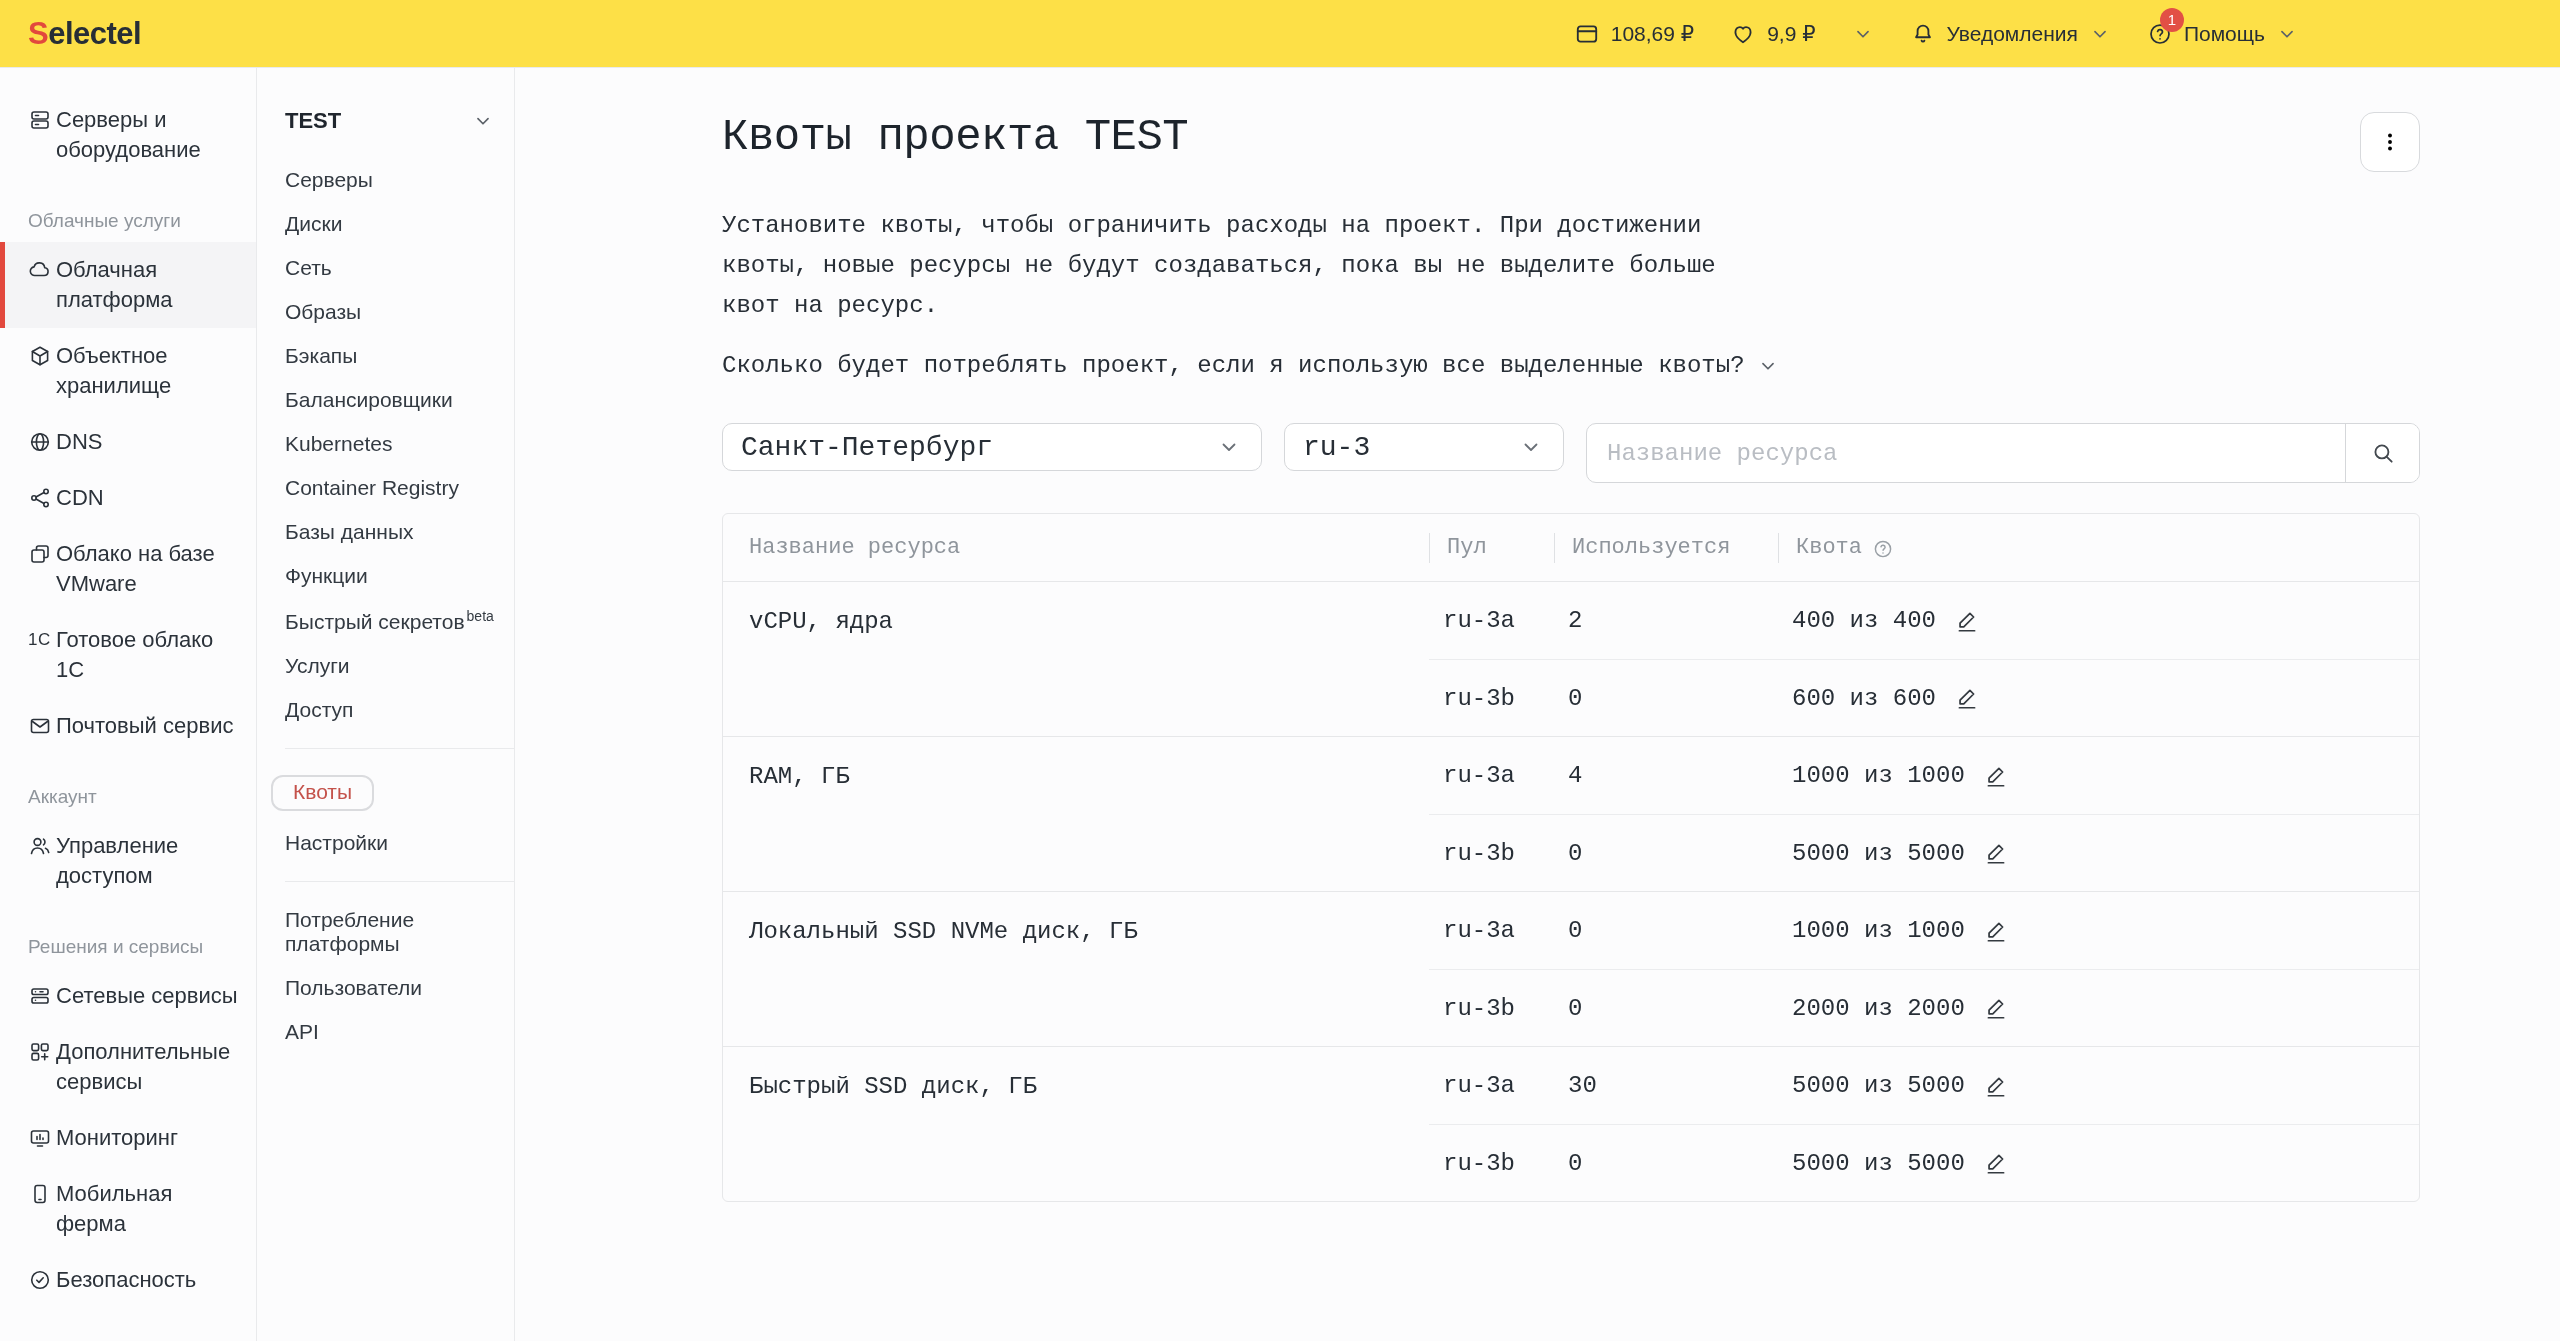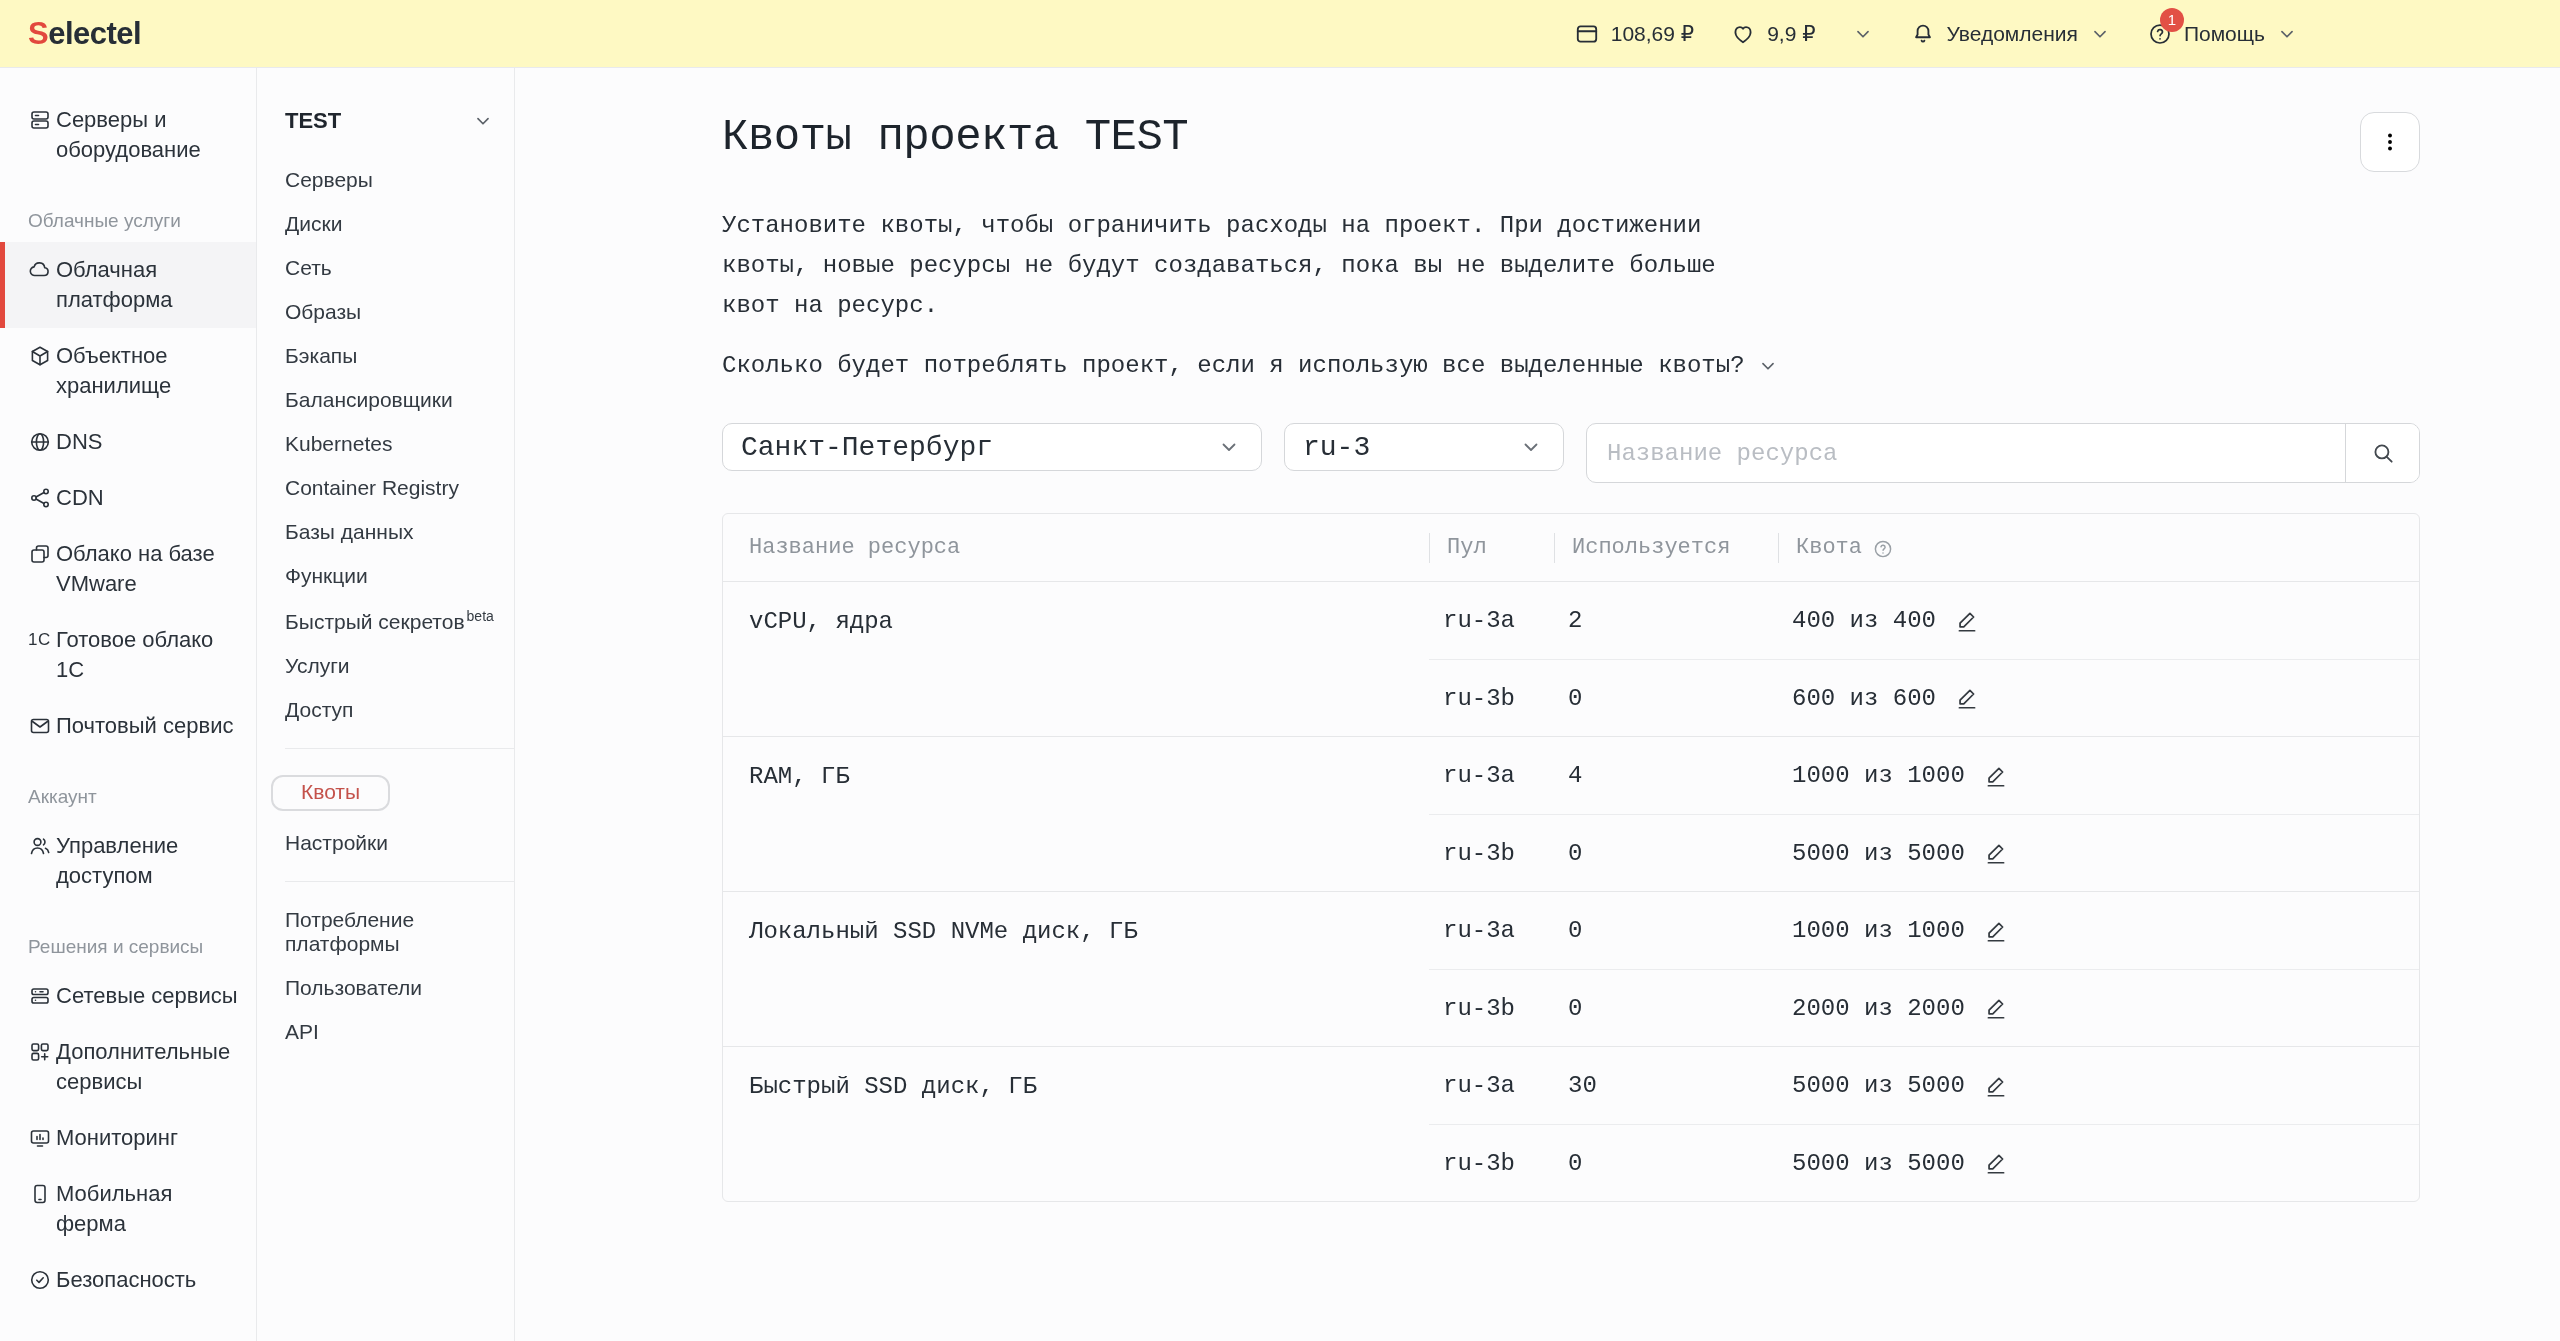--- a/index.html
+++ b/index.html
@@ -7,21 +7,21 @@
   body {
     width:2560px; height:1341px; overflow:hidden;
     font-family:"Liberation Sans","DejaVu Sans",sans-serif;
     background:#fcfcfd; color:#272e36;
   }
   svg.ic { display:block; }
 
   
   .topbar {
     height:68px; display:flex; align-items:center; justify-content:space-between;
-    padding:0 262px 0 28px; border-bottom:1px solid #e9eaec; background:#fef9c3;
+    padding:0 262px 0 28px; border-bottom:1px solid #e9eaec; background:#fde047;
   }
   .logo { font-size:31px; font-weight:700; letter-spacing:-0.5px; cursor:pointer; }
   .logo .s { color:#e2483d; }
   .logo .rest { color:#272e36; }
   .tb-right { display:flex; align-items:center; gap:36px; font-size:21px; color:#272e36; }
   .tb-group { display:flex; align-items:center; gap:11px; cursor:pointer; }
   .tb-chev { color:#5b6168; }
   .badge-wrap { position:relative; }
   .badge {
     position:absolute; top:-13px; left:13px; min-width:24px; height:24px; border-radius:12px;
@@ -51,21 +51,21 @@
   .project-row {
     display:flex; align-items:center; justify-content:space-between;
     padding-right:20px; font-size:22px; font-weight:700; color:#20262e; cursor:pointer;
   }
   .sub-list { margin-top:24px; }
   .sub-item { font-size:21px; padding:10px 0; color:#333a42; cursor:pointer; }
   .sub-item sup { font-size:14px; margin-left:2px; }
   .sub-divider { border:none; border-top:1px solid #e9eaec; margin:16px 0; }
   .chip {
     display:inline-block; color:#c4524b; border:2px solid #dadbde; border-radius:12px;
-    padding:3px 28px 5px; margin-left:-14px;
+    padding:3px 20px 5px; margin-left:-14px;
   }
 
   
   .main { flex:1; padding:44px 0 0 207px;font-family:Liberation Mono, monospace; }
   .content { width:1698px; }
   .title-row { display:flex; justify-content:space-between; align-items:flex-start; }
   h1 { margin:0; font-size:44px; font-weight:500; color:#1d242c; letter-spacing:-0.5px; }
   .kebab {
     width:60px; height:60px; border:1px solid #d8dadd; border-radius:14px; background:#fff;
     display:flex; align-items:center; justify-content:center; cursor:pointer;

